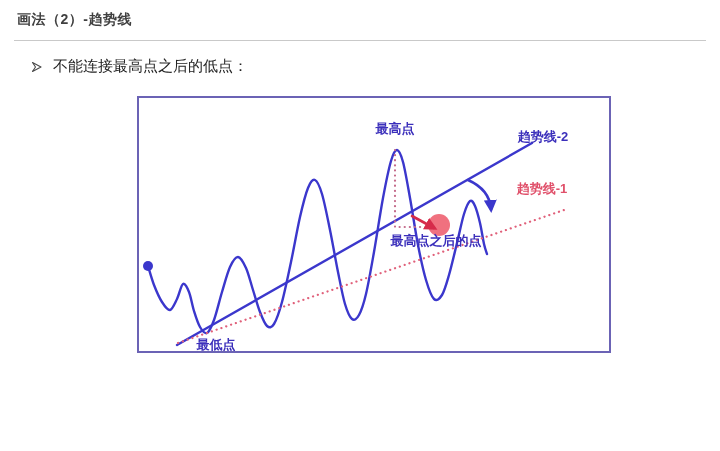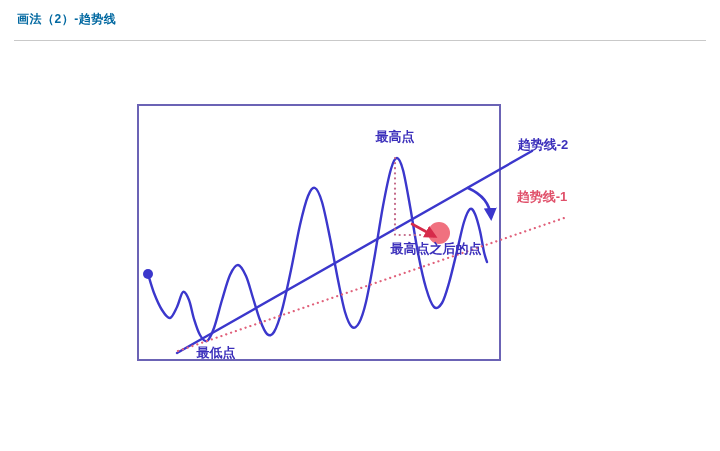--- a/index.html
+++ b/index.html
@@ -16,23 +16,23 @@
   }
   .slide {
     position: absolute;
     inset: 0;
     background: #ffffff;
   }
   .slide-title {
     position: absolute;
     left: 17px;
     top: 11px;
-    font-size: 12px;
+    font-size: 14px;
     font-weight: bold;
-    color: #0369a1;
+    color: #404040;
     letter-spacing: 0.5px;
     white-space: nowrap;
   }
   .title-rule {
     position: absolute;
     left: 14px;
     top: 40px;
     width: 692px;
     height: 1px;
     background: #c9c9c9;
@@ -52,22 +52,22 @@
     flex: 0 0 auto;
   }
   .bullet-text {
     font-size: 15px;
     color: #222222;
     white-space: nowrap;
   }
   .chart-frame {
     position: absolute;
     left: 137px;
-    top: 104px;
-    width: 364px;
+    top: 96px;
+    width: 474px;
     height: 257px;
     border: 2px solid #6b63b5;
     background: #ffffff;
     box-sizing: border-box;
   }
   .chart-svg {
     position: absolute;
     left: 0;
     top: 0;
     display: block;
@@ -88,20 +88,26 @@
 </style>
 </head>
 <body>
 
 <div class="slide">
 
   <div class="slide-title">画法（2）-趋势线</div>
 
   <div class="title-rule"></div>
 
+  <div class="bullet-row">
+    <svg class="bullet-marker" viewBox="0 0 14 14">
+      <path d="M2.5 2.5 L11 7 L2.5 11.5 L5.5 7 Z" fill="none" stroke="#4a4a4a" stroke-width="1.1" stroke-linejoin="round"></path>
+    </svg>
+    <span class="bullet-text">不能连接最高点之后的低点：</span>
+  </div>
 
   <div class="chart-frame">
     <svg class="chart-svg" id="chart-svg" width="434" height="253" viewBox="137 96 434 253">
       <defs>
         <marker id="arrowBlue" viewBox="0 0 10 10" refX="7" refY="5" markerWidth="5" markerHeight="5" orient="auto-start-reverse">
           <path d="M 0 0 L 10 5 L 0 10 z" fill="#3b37cc"></path>
         </marker>
         <marker id="arrowRed" viewBox="0 0 10 10" refX="7" refY="5" markerWidth="5" markerHeight="5" orient="auto-start-reverse">
           <path d="M 0 0 L 10 5 L 0 10 z" fill="#d62b4a"></path>
         </marker>

